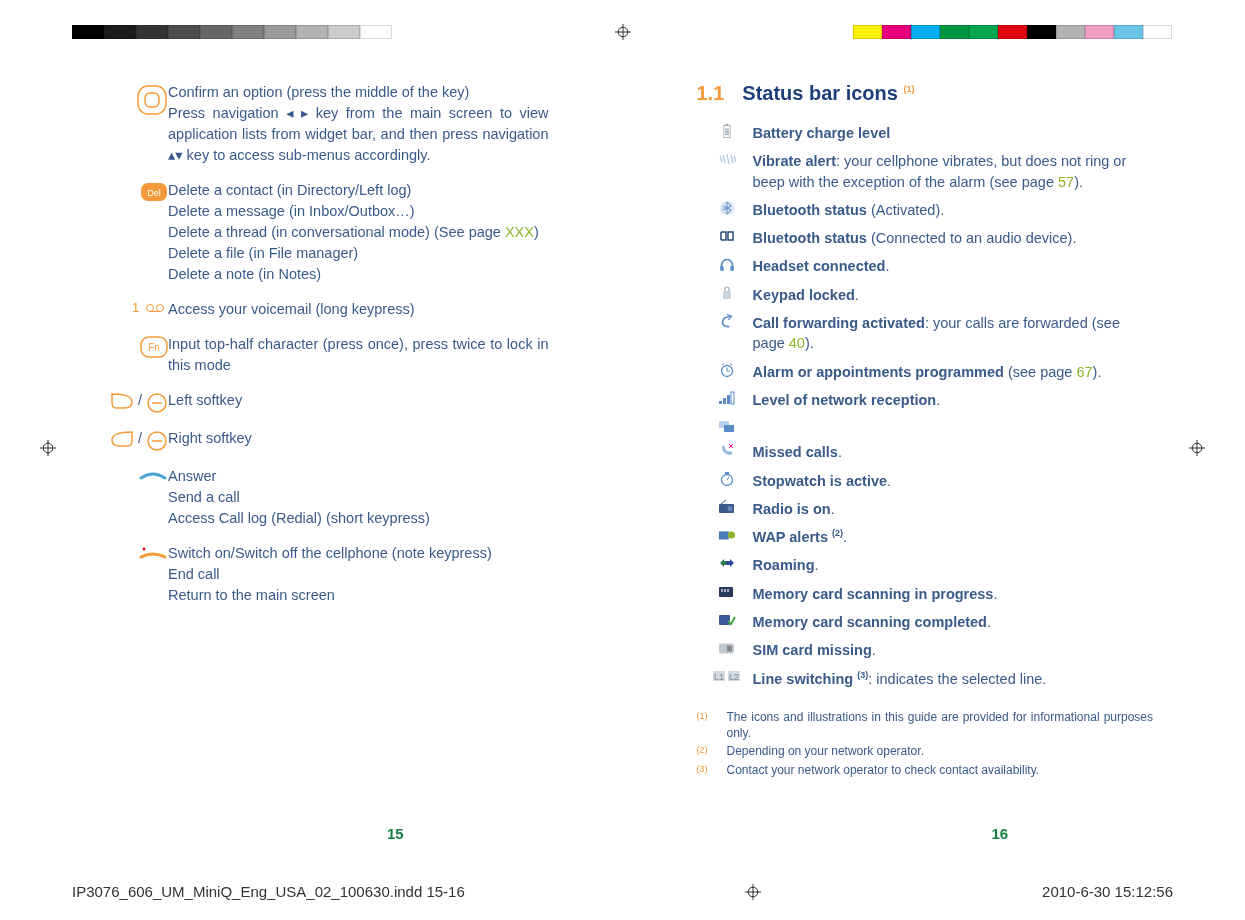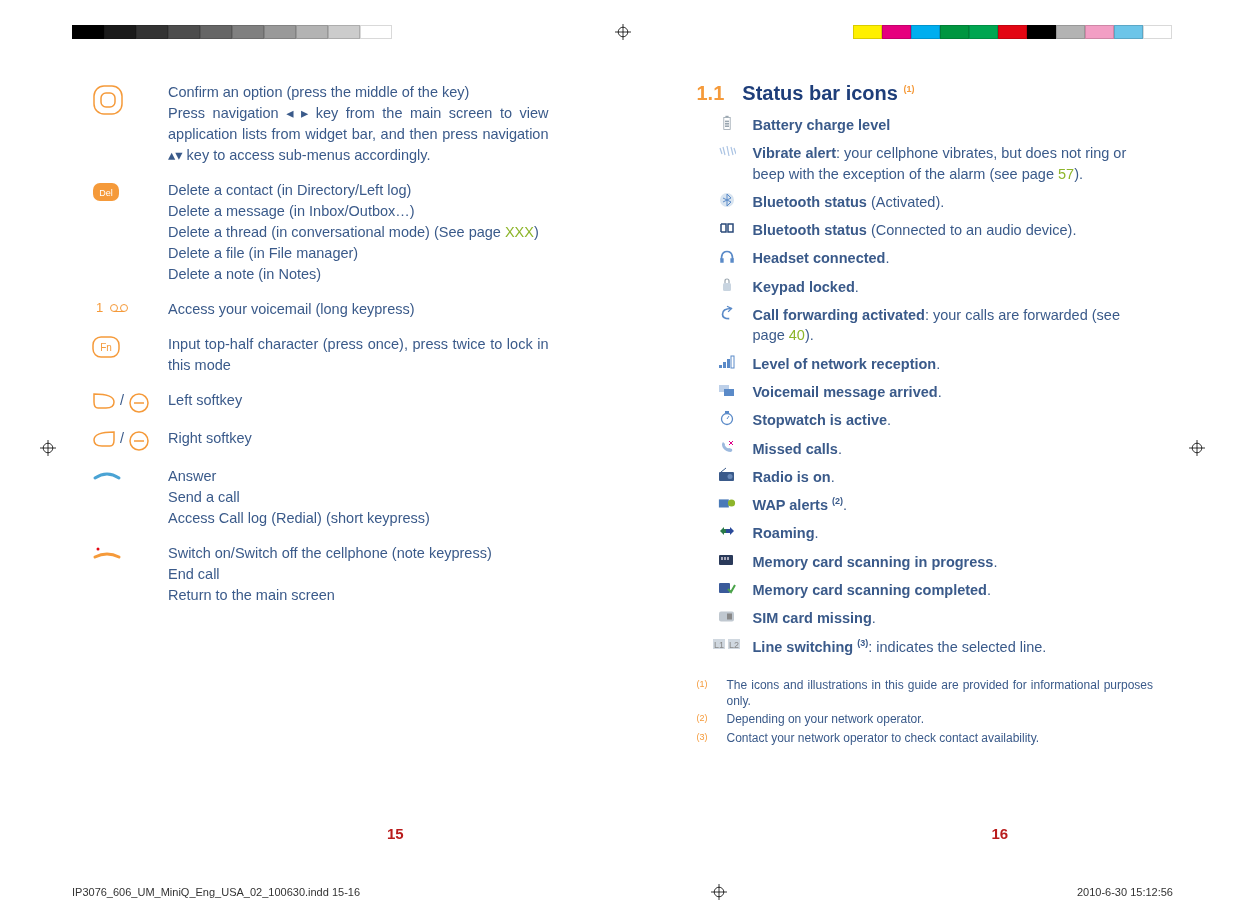--- a/index.html
+++ b/index.html
@@ -13,37 +13,37 @@
     font-size: 14.5px;
   }
   .colorbar { display:flex; height:14px; }
   .colorbar div { height:14px; }
   .top-deco { position:absolute; top:24px; left:0; width:100%; display:flex; justify-content:space-between; align-items:center; padding:0 72px; }
   .reg-mark { width:16px; height:16px; }
   .page-wrap { display:flex; position:absolute; top:82px; left:0; width:100%; height:760px;gap:32px; }
   .col { width:50%; padding:0 58px 0 92px; position:relative; }
   .col.right { padding:0 92px 0 58px; }
   .row { display:flex; margin-bottom:14px; }
-  .icon-col { width:76px; flex-shrink:0; display:flex; justify-content:flex-start; padding-top:2px; }
+  .icon-col { width:76px; flex-shrink:0; display:flex; justify-content:flex-end; padding-top:2px; }
   .txt-col { flex:1; line-height:1.45; }
   .bold { font-weight:600; }
-  .sect-head { display:flex; align-items:flex-end; margin-bottom:10px; }
+  .sect-head { display:flex; align-items:flex-end; margin-bottom:18px; }
   .sect-num { color:#f59a3a; font-size:20px; font-weight:600; margin-right:18px; }
   .sect-title { color:#1e3e7a; font-size:20px; font-weight:600; }
   sup { font-size:9px; vertical-align:super; }
   .sup-green { color:#f59a3a; }
   .status-row { display:flex; align-items:flex-start; margin-bottom:8px; }
   .status-icon { width:56px; flex-shrink:0; display:flex; justify-content:center; padding-left:4px; }
   .status-txt { flex:1; line-height:1.4; }
   .green { color:#8db52a; }
   .fn-row { display:flex; font-size:12px; margin-top:2px; line-height:1.35; text-align:justify;}
   .fn-sup { width:30px; color:#f59a3a; font-size:9px; padding-top:1px; }
   .fn-txt { flex:1; }
-  .pagenum { position:absolute; bottom:0; width:100%; text-align:center; font-weight:600; font-size:15px; color:#b91c1c;}
-  .footer { position:absolute; bottom:20px; left:0; width:100%; display:flex; justify-content:space-between; align-items:center; padding:0 72px; font-size:11px; color:#333; font-family:Arial,sans-serif;}
+  .pagenum { position:absolute; bottom:0; width:100%; text-align:center; font-weight:600; font-size:15px; color:#15803d;}
+  .footer { position:absolute; bottom:20px; left:0; width:100%; display:flex; justify-content:space-between; align-items:center; padding:0 72px; font-size:15px; color:#333; font-family:Arial,sans-serif;}
   .just { text-align:justify; }
   .slash { padding:0 4px; font-weight:400; }
   .side-reg { position:absolute; top:440px; width:16px; height:16px; }
   .tiny-icon { width:18px; height:16px; }
 </style>
 </head>
 <body>
 
 <div class="top-deco">
   <div class="colorbar" id="cb-left" style="width:320px;">
@@ -272,56 +272,67 @@
           <div class="status-icon">
             <svg class="tiny-icon" viewBox="0 0 16 14">
               <path d="M12 3 Q4 3 4 8 Q4 12 10 12" fill="none" stroke="#5a8ac8" stroke-width="1.5"></path>
               <path d="M8 1 L12 3 L9 6" fill="none" stroke="#5a8ac8" stroke-width="1.2"></path>
             </svg>
           </div>
           <div class="status-txt"><span class="bold">Call forwarding activated</span>: your calls are forwarded (see page <span class="green">40</span>).</div>
         </div>
         <div class="status-row">
           <div class="status-icon">
+            <svg class="tiny-icon" viewBox="0 0 16 16">
+              <circle cx="8" cy="9" r="5.5" fill="none" stroke="#5a8ac8" stroke-width="1.3"></circle>
+              <line x1="8" y1="9" x2="8" y2="5.5" stroke="#5a8ac8"></line>
+              <line x1="8" y1="9" x2="11" y2="9" stroke="#5a8ac8"></line>
+              <line x1="3" y1="3" x2="5" y2="1.5" stroke="#5a8ac8"></line>
+              <line x1="13" y1="3" x2="11" y2="1.5" stroke="#5a8ac8"></line>
+            </svg>
+          </div>
+          <div class="status-txt"><span class="bold">Alarm or appointments programmed</span> (see page <span class="green">67</span>).</div>
+        </div>
+        <div class="status-row">
+          <div class="status-icon">
             <svg class="tiny-icon" viewBox="0 0 18 14">
               <rect x="1" y="10" width="3" height="3" fill="#5a8ac8"></rect>
               <rect x="5" y="7" width="3" height="6" fill="#5a8ac8"></rect>
               <rect x="9" y="4" width="3" height="9" fill="#5a8ac8"></rect>
               <rect x="13" y="1" width="3" height="12" fill="none" stroke="#5a8ac8"></rect>
             </svg>
           </div>
           <div class="status-txt"><span class="bold">Level of network reception</span>.</div>
         </div>
         <div class="status-row">
           <div class="status-icon">
             <svg class="tiny-icon" viewBox="0 0 18 14">
               <rect x="1" y="2" width="10" height="7" fill="#5a8ac8" opacity="0.4"></rect>
               <rect x="6" y="6" width="10" height="7" fill="#5a8ac8"></rect>
             </svg>
           </div>
-          <div class="status-txt"><span class="bold">Voicemail message arrived</span>.</div>
+        </div>
+        <div class="status-row">
+          <div class="status-icon">
+            <svg class="tiny-icon" viewBox="0 0 16 16">
+              <path d="M4 3 Q2 5 4 9 Q7 13 12 13 Q14 12 13 10 L10 9 Q9 10 7 8 Q5 6 6 5 Z" fill="#5a8ac8" opacity="0.6"></path>
+              <path d="M10 2 L14 6 M14 2 L10 6" stroke="#d08" stroke-width="1"></path>
+            </svg>
+          </div>
+          <div class="status-txt"><span class="bold">Missed calls</span>.</div>
         </div>
         <div class="status-row">
           <div class="status-icon">
             <svg class="tiny-icon" viewBox="0 0 16 16">
               <circle cx="8" cy="9" r="5.5" fill="none" stroke="#5a8ac8" stroke-width="1.3"></circle>
               <rect x="6" y="1" width="4" height="2" fill="#5a8ac8"></rect>
               <line x1="8" y1="9" x2="10" y2="6" stroke="#5a8ac8"></line>
             </svg>
           </div>
           <div class="status-txt"><span class="bold">Stopwatch is active</span>.</div>
-        </div>
-        <div class="status-row">
-          <div class="status-icon">
-            <svg class="tiny-icon" viewBox="0 0 16 16">
-              <path d="M4 3 Q2 5 4 9 Q7 13 12 13 Q14 12 13 10 L10 9 Q9 10 7 8 Q5 6 6 5 Z" fill="#5a8ac8" opacity="0.6"></path>
-              <path d="M10 2 L14 6 M14 2 L10 6" stroke="#d08" stroke-width="1"></path>
-            </svg>
-          </div>
-          <div class="status-txt"><span class="bold">Missed calls</span>.</div>
         </div>
         <div class="status-row">
           <div class="status-icon">
             <svg class="tiny-icon" viewBox="0 0 18 14">
               <rect x="1" y="4" width="15" height="9" rx="1" fill="#3a5a8a"></rect>
               <circle cx="12" cy="8.5" r="2.5" fill="#6a8ab8"></circle>
               <line x1="3" y1="4" x2="8" y2="0" stroke="#3a5a8a"></line>
             </svg>
           </div>
           <div class="status-txt"><span class="bold">Radio is on</span>.</div>

